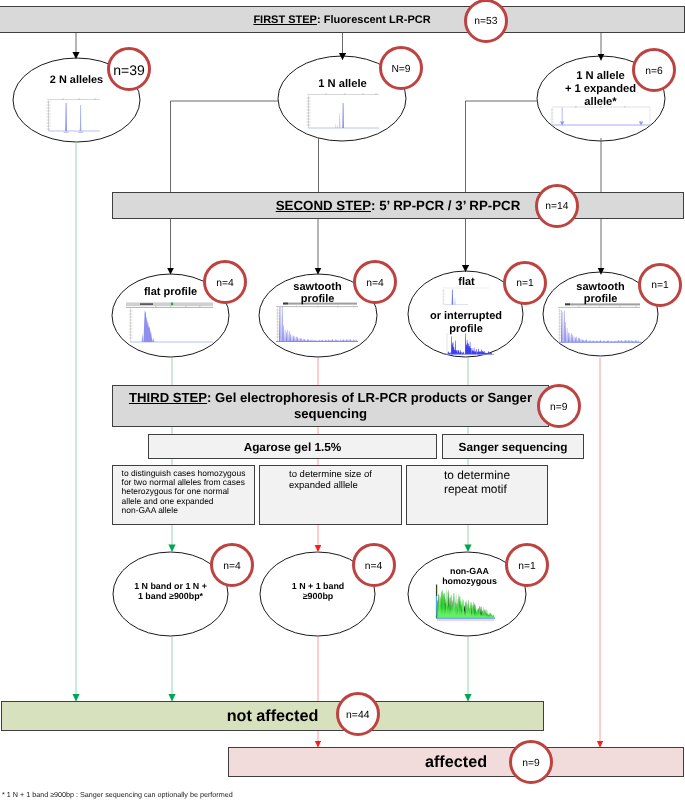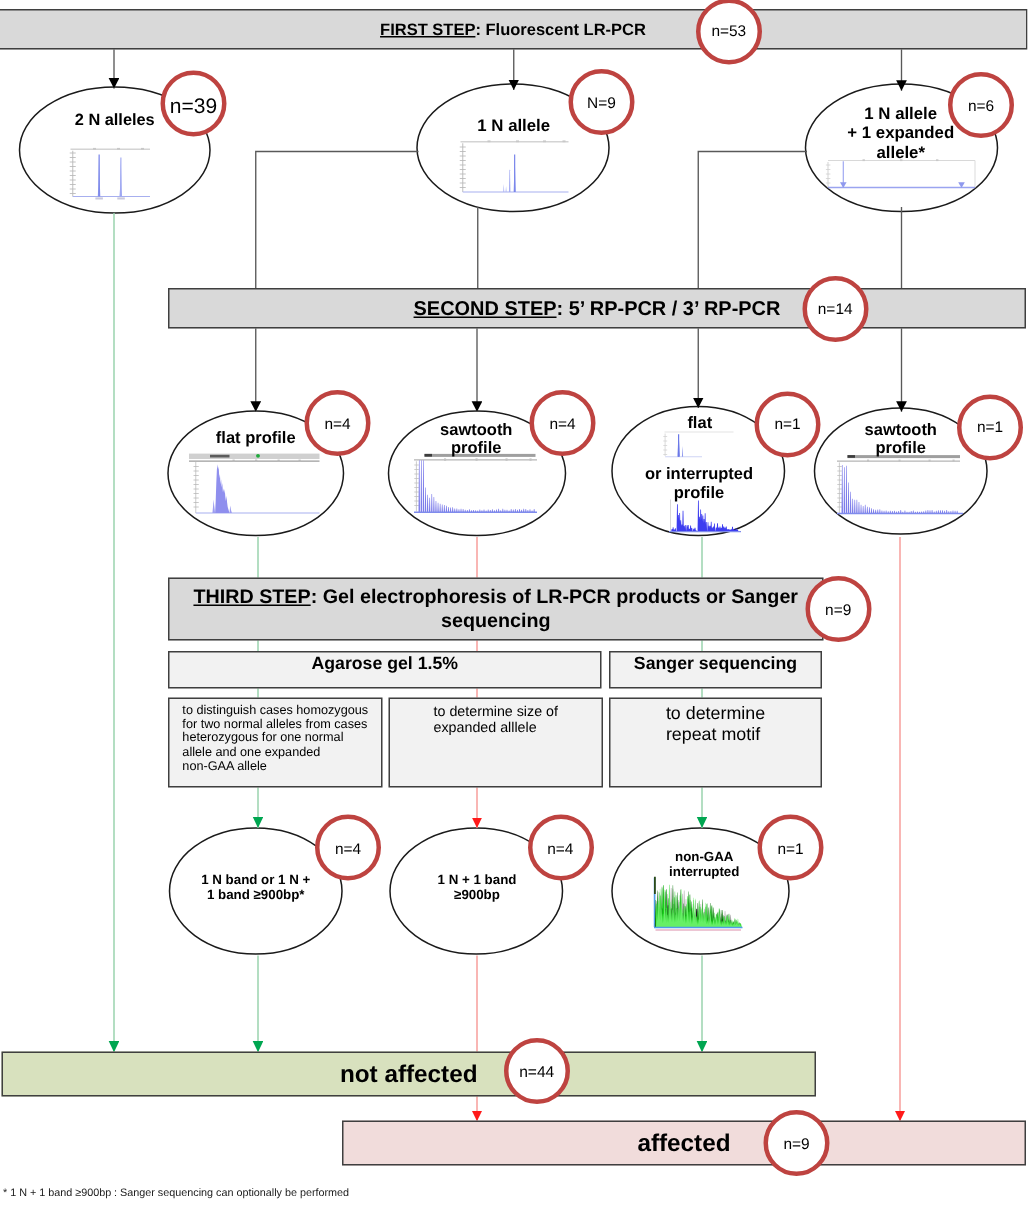--- a/index.html
+++ b/index.html
@@ -10,22 +10,22 @@
   svg.layer{position:absolute;left:0;top:0;width:685px;height:803px;overflow:visible;}
 
   
   .stepbar{position:absolute;box-sizing:border-box;background:#d9d9d9;
            border:1.4px solid #3f3f3f;display:flex;align-items:center;
            justify-content:center;text-align:center;font-weight:bold;}
   .stepbar .u{text-decoration:underline;}
 
   
   .subbox{position:absolute;box-sizing:border-box;background:#f2f2f2;
-          border:1.4px solid #3f3f3f;display:flex;align-items:flex-start;
-          justify-content:center;text-align:center;font-weight:bold;}
+          border:1.4px solid #3f3f3f;display:flex;align-items:center;
+          justify-content:center;text-align:center;font-weight:bold;margin-left:36px;}
   .descbox{position:absolute;box-sizing:border-box;background:#f2f2f2;
            border:1.3px solid #3f3f3f;display:flex;align-items:flex-start;
            justify-content:center;text-align:left;}
 
   
   .resbar{position:absolute;box-sizing:border-box;display:flex;
           align-items:center;justify-content:center;text-align:center;
           font-weight:bold;border:1.5px solid #3f3f3f;}
 
   
@@ -368,21 +368,21 @@
   <div class="ellipse-label ml" style="left:407px;top:310px;width:118px;font-size:11px;line-height:12.6px;">or interrupted
 profile</div>
   <div class="ellipse-label ml" style="left:542px;top:281px;width:117px;font-size:11px;line-height:12.3px;">sawtooth
 profile</div>
 
   <div class="ellipse-label ml" style="left:110px;top:582px;width:121px;font-size:8.9px;line-height:9.8px;">1 N band or 1 N +
 1 band ≥900bp*</div>
   <div class="ellipse-label ml" style="left:258px;top:582px;width:120px;font-size:8.9px;line-height:9.8px;">1 N + 1 band
 ≥900bp</div>
   <div class="ellipse-label ml" style="left:410px;top:567px;width:119px;font-size:8.9px;line-height:9.9px;">non-GAA
-interrupted</div>
+homozygous</div>
 
   <div class="badge" style="left:463.9px;top:-1.5px;width:44px;height:44px;font-size:10.3px;">
     <span>n=53</span>
     </div>
   <div class="badge" style="left:107px;top:47px;width:44px;height:44px;font-size:14px;">
     <span>n=39</span>
     </div>
   <div class="badge" style="left:379px;top:46px;width:44px;height:44px;font-size:10.3px;">
     <span>N=9</span>
     </div>

